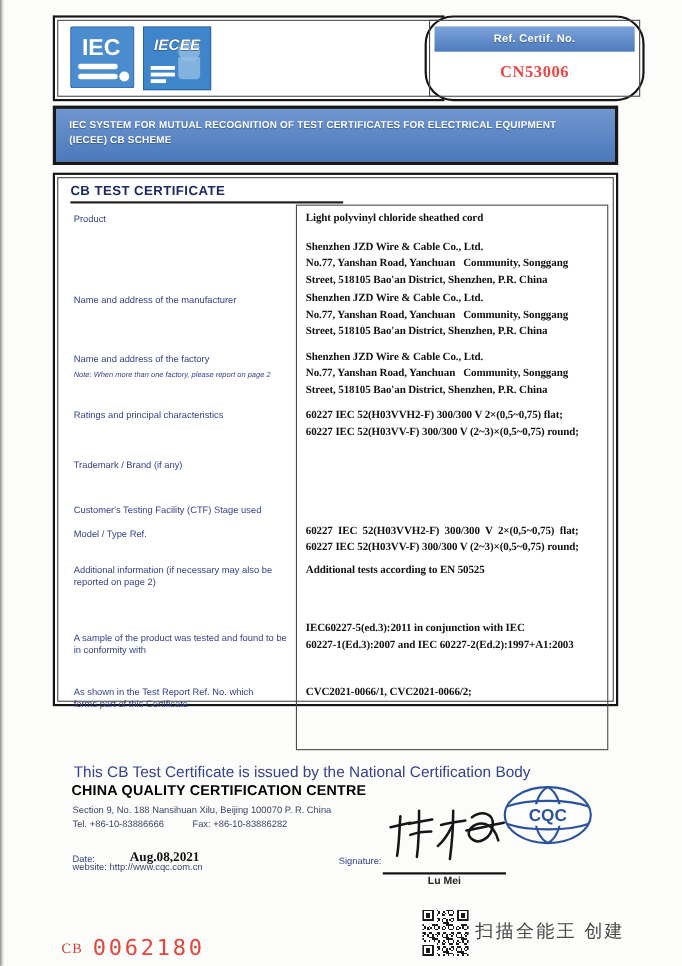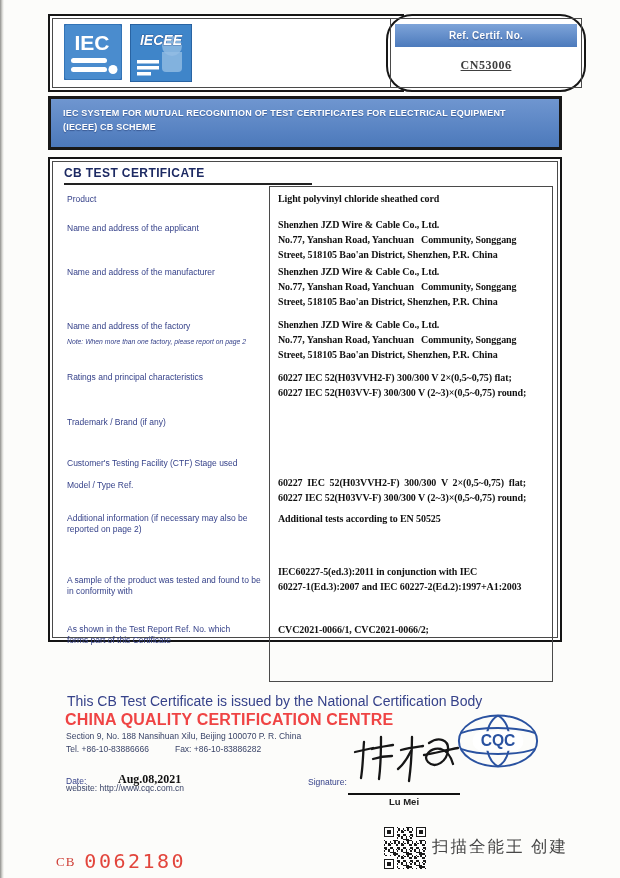--- a/index.html
+++ b/index.html
@@ -19,22 +19,22 @@
   .logo-box{left:48px;top:14px;width:328px;height:74px;}
   .iec-logo{left:14px;top:8px;}
   .iecee-logo{left:80px;top:8px;}
   .ref-box{left:386px;top:14px;width:172px;height:74px;border-radius:26px;}
   .ref-banner{left:7px;top:8px;right:7px;height:23px;
     background:linear-gradient(180deg,#7ea4d9,#4c7abc);
     color:#fff;font-size:10px;font-weight:bold;letter-spacing:.3px;
     display:flex;align-items:center;justify-content:center;
     text-shadow:0 1px 1px rgba(20,40,90,.5);}
   .ref-value{left:0;top:42px;width:100%;text-align:center;
-    font-family:"Liberation Serif",serif;font-size:12px;font-weight:bold;
-    color:#404040;letter-spacing:.5px;text-decoration:underline;}
+    font-family:"Liberation Serif",serif;font-size:15px;font-weight:bold;
+    color:#ef4444;letter-spacing:.5px;}
   
   .scheme-banner{left:48px;top:96px;width:514px;height:54px;
     border:3px solid #181818;box-sizing:border-box;
     background:linear-gradient(180deg,#6f96d0,#4c79bb);
     color:#fff;font-size:9px;font-weight:bold;letter-spacing:.2px;
     line-height:14px;padding:7px 18px 0 12px;white-space:pre-line;
     text-shadow:0 1px 1px rgba(20,40,90,.45);}
   
   .main-box{left:48px;top:157px;width:514px;height:485px;border:2px solid #141414;
     background:#fff;box-sizing:border-box;}
@@ -42,21 +42,21 @@
   .cb-title{left:14px;top:7px;width:248px;
     font-size:12px;font-weight:bold;color:#1d2a63;letter-spacing:.4px;
     padding-bottom:3px;border-bottom:2px solid #222;}
   .values-box{left:219px;top:27px;width:282px;height:494px;border:1px solid #4a4a4a;}
   .lbl{left:17px;width:200px;font-size:8.5px;color:#36428a;line-height:11px;}
   .note{left:17px;width:220px;font-size:6.8px;font-style:italic;color:#36428a;}
   .val{left:8px;width:270px;font-family:"Liberation Serif",serif;
     font-size:10px;font-weight:bold;color:#111;line-height:15px;
     white-space:pre;letter-spacing:-.1px;}
   .issued-note{left:17px;top:534px;font-size:14px;color:#36428a;}
-  .ncb-name{left:15px;top:552px;font-size:16px;font-weight:bold;color:#ef4444;letter-spacing:.2px;}
+  .ncb-name{left:15px;top:552px;font-size:13px;font-weight:bold;color:#000000;letter-spacing:.2px;}
   .ncb-line{left:16px;font-size:8.5px;color:#3a4468;line-height:13px;}
   .tel-gap{display:inline-block;width:26px;}
   .date-label{left:16px;top:617px;font-size:8.5px;color:#36428a;}
   .date-value{left:68px;top:613px;font-family:"Liberation Serif",serif;
     font-size:12px;font-weight:bold;color:#111;}
   .sig-label{left:258px;top:618px;font-size:8.5px;color:#36428a;}
   .sig-svg{left:300px;top:572px;}
   .sig-line{left:298px;top:634px;width:112px;border-top:2px solid #111;}
   .sig-name{left:298px;top:637px;width:112px;text-align:center;
     font-size:9.5px;font-weight:bold;color:#222;}
@@ -125,21 +125,20 @@
 60227 IEC 52(H03VV-F) 300/300 V (2~3)×(0,5~0,75) round;</div>
     <div class="abs val" style="top:288px">60227  IEC  52(H03VVH2-F)  300/300  V  2×(0,5~0,75)  flat;
 60227 IEC 52(H03VV-F) 300/300 V (2~3)×(0,5~0,75) round;</div>
     <div class="abs val" style="top:324px">Additional tests according to EN 50525</div>
     <div class="abs val" style="top:377px">IEC60227-5(ed.3):2011 in conjunction with IEC
 60227-1(Ed.3):2007 and IEC 60227-2(Ed.2):1997+A1:2003</div>
     <div class="abs val" style="top:435px">CVC2021-0066/1, CVC2021-0066/2;</div>
   </div>
 
   <div class="abs lbl" style="top:35px">Product</div>
-  <div class="abs lbl" style="top:64px">Name and address of the applicant</div>
   <div class="abs lbl" style="top:108px">Name and address of the manufacturer</div>
   <div class="abs lbl" style="top:162px">Name and address of the factory</div>
   <div class="abs note" style="top:179px">Note: When more than one factory, please report on page 2</div>
   <div class="abs lbl" style="top:213px">Ratings and principal characteristics</div>
   <div class="abs lbl" style="top:258px">Trademark / Brand (if any)</div>
   <div class="abs lbl" style="top:321px">Model / Type Ref.</div>
   <div class="abs lbl" style="top:299px">Customer's Testing Facility (CTF) Stage used</div>
   <div class="abs lbl" style="top:354px;width:205px">Additional information (if necessary may also be reported on page 2)</div>
   <div class="abs lbl" style="top:416px;width:196px">A sample of the product was tested and found to be in conformity with</div>
   <div class="abs lbl" style="top:465px;width:186px">As shown in the Test Report Ref. No. which forms part of this Certificate</div>

